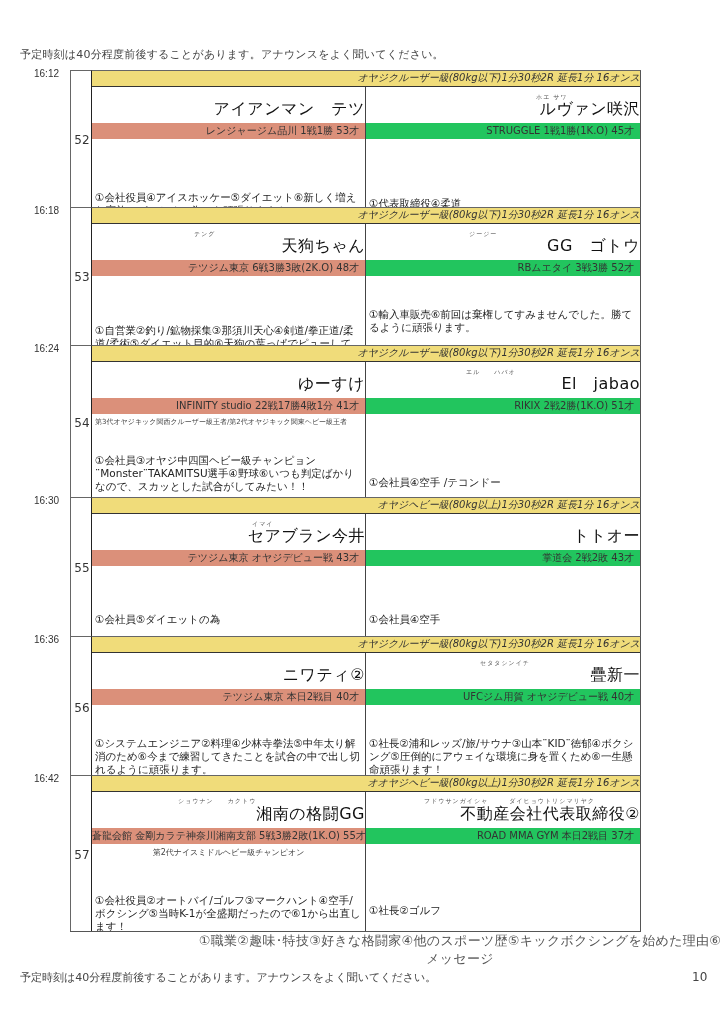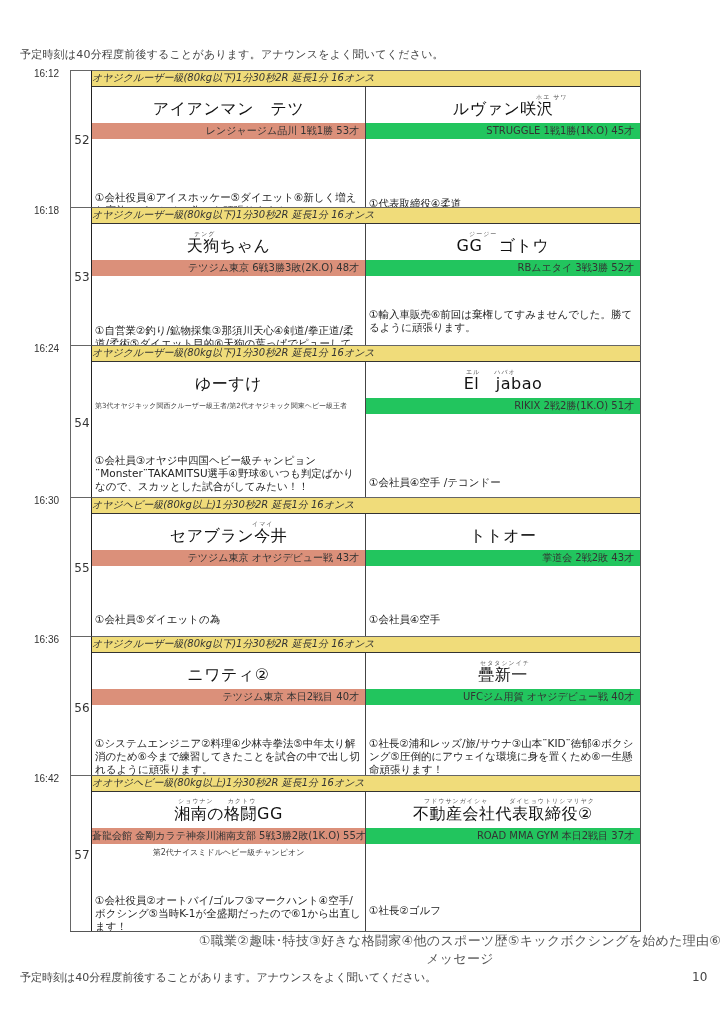--- a/index.html
+++ b/index.html
@@ -11,27 +11,27 @@
   .legend { position: absolute; left: 195px; top: 932px; font-size: 13px; color: #555; letter-spacing: 0.3px; text-align: center; }
 
   .bout { position: absolute; left: 0; width: 725px; }
   .bout-time { position: absolute; left: 34px; top: -2px; font-size: 10px; color: #333; font-family: "Liberation Sans", sans-serif; }
   .num-col { position: absolute; left: 70px; top: 0; width: 22px; bottom: 0;
              border-left: 1px solid #666; border-right: 1.5px solid #222; border-top: 1px solid #666; box-sizing: border-box; }
   .bout-num { position: absolute; left: 0; width: 22px; text-align: center; font-size: 12px; color: #333; }
   .main { position: absolute; left: 92px; top: 0; width: 549px; bottom: 0;
           border-right: 1.5px solid #555; border-top: 1px solid #666; box-sizing: border-box; }
   .division { height: 16px; background: #f0dc7a; border-bottom: 1.5px solid #333; box-sizing: border-box;
-              font-size: 10px; font-style: italic; text-align: left; line-height: 14px; color: #333; }
+              font-size: 10px; font-style: italic; text-align: right; line-height: 14px; color: #333; }
   .sides { position: absolute; top: 16px; left: 0; right: 0; bottom: 0; display: flex; }
   .side { position: relative; width: 50%; height: 100%; box-sizing: border-box; }
   .side.left { border-right: 1px solid #444; }
   .name-area { position: relative; height: 36px; }
   .furigana { position: absolute; font-size: 6px; color: #555; letter-spacing: 1px; white-space: nowrap; }
-  .fname { position: absolute; left: 0; right: 0; bottom: 3px; text-align: center; font-size: 16px; color: #111; letter-spacing: 0.5px; white-space: nowrap; }
+  .fname { position: absolute; left: 0; right: 0; bottom: 3px; text-align: right; font-size: 16px; color: #111; letter-spacing: 0.5px; white-space: nowrap; }
   .gym-bar { height: 16px; font-size: 10px; line-height: 16px; text-align: right; padding-right: 6px; color: #333; white-space: nowrap; overflow: hidden; }
   .left .gym-bar { background: #db907a; }
   .right .gym-bar { background: #22c55e; }
   .title-line { font-size: 7px; color: #444; padding-left: 3px; margin-top: 3px; white-space: nowrap; }
   .title-line.center { text-align: center; font-size: 8px; padding-left: 0; }
   .profile { position: absolute; left: 3px; right: 4px; font-size: 10.5px; line-height: 13px; color: #222; margin-top: 16px; }
   .bottom-line { position: absolute; left: 70px; width: 571px; height: 0; border-top: 1px solid #555; }
 </style>
 </head>
 <body>
@@ -98,20 +98,21 @@
   <div class="num-col">
     <div class="bout-num" style="top:70px;">54</div>
   </div>
   <div class="main">
     <div class="division">オヤジクルーザー級(80kg以下)1分30秒2R  延長1分  16オンス</div>
     <div class="sides">
       <div class="side left">
         <div class="name-area">
           <div class="fname">ゆーすけ</div>
         </div>
+        <div class="gym-bar">INFINITY  studio  22戦17勝4敗1分  41才</div>
         <div class="title-line">第3代オヤジキック関西クルーザー級王者/第2代オヤジキック関東ヘビー級王者</div>
         <div class="profile" style="top:76px;">①会社員③オヤジ中四国ヘビー級チャンピョン¨Monster¨TAKAMITSU選手④野球⑥いつも判定ばかりなので、スカッとした試合がしてみたい！！</div>
       </div>
       <div class="side right">
         <div class="name-area">
           <div class="furigana" style="left:100px;top:6px;">エル　　ハバオ</div>
           <div class="fname">El　jabao</div>
         </div>
         <div class="gym-bar">RIKIX  2戦2勝(1K.O)  51才</div>
         <div class="profile" style="top:98px;">①会社員④空手 /テコンドー</div>

